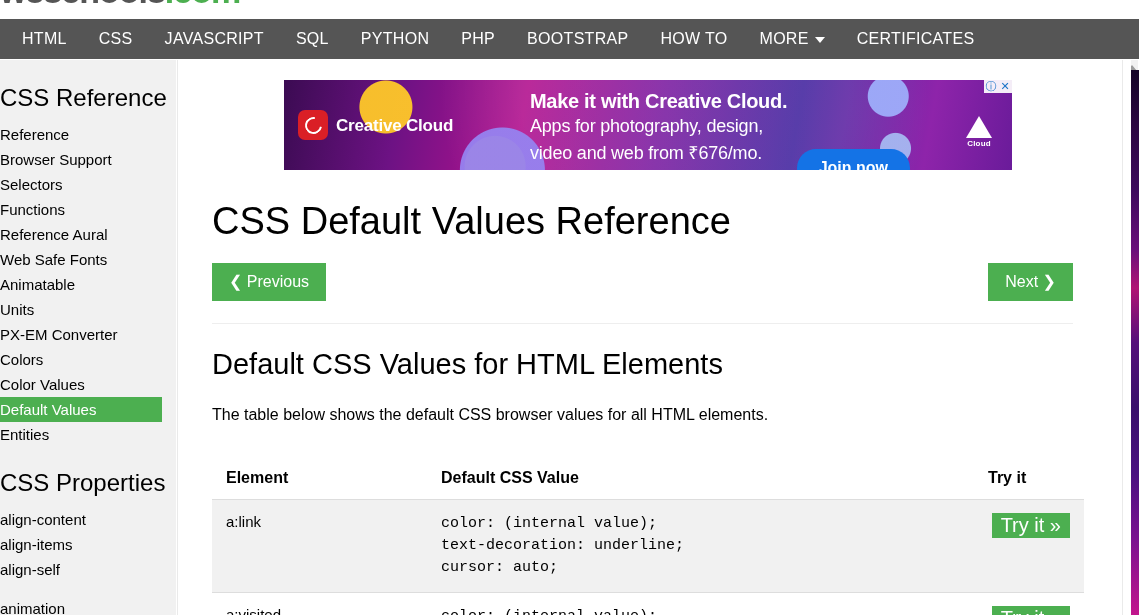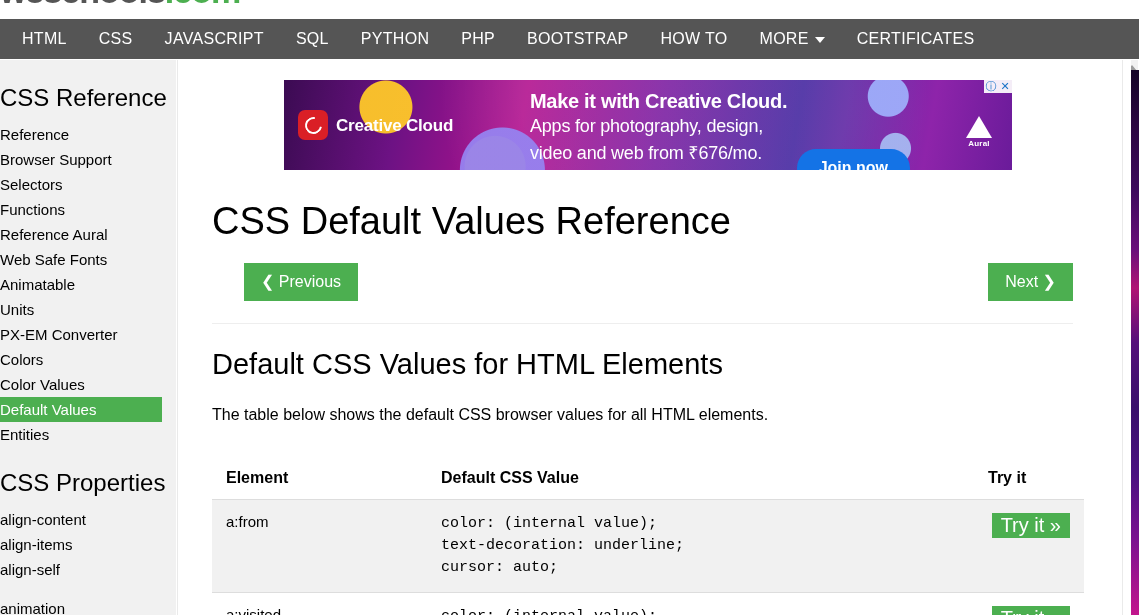--- a/index.html
+++ b/index.html
@@ -262,21 +262,21 @@
     background: #4CAF50;
     color: #ffffff;
     border: none;
     font-size: 16px;
     padding: 9px 17px;
     cursor: pointer;
     font-family: "Liberation Sans", sans-serif;
     line-height: 20px;
     white-space: nowrap;
   }
-  .navbtn.prev { position: absolute; left: 1px; top: 0; margin-left: 32px; }
+  .navbtn.prev { position: absolute; left: 1px; top: 0; }
   .navbtn.next { position: absolute; right: 13px; top: 0; }
   hr.sep {
     margin: 22px 13px 0 1px;
     border: none;
     border-top: 1px solid #eeeeee;
   }
   h2.section-title {
     margin: 22px 0 0 1px;
     font-size: 29px;
     font-weight: normal;
@@ -436,21 +436,21 @@
         <div class="ad-cc-logo">
             <div class="swirl"></div>
           </div>
         <div class="ad-cc-name">Creative Cloud</div>
         <div class="ad-headline">Make it with Creative Cloud.</div>
         <div class="ad-sub1">Apps for photography, design,</div>
         <div class="ad-sub2">video and web from ₹676/mo.</div>
         <button class="ad-join">Join now</button>
         <div class="ad-adobe">
           <div class="a-mark"></div>
-          <div class="a-label">Aural</div>
+          <div class="a-label">Cloud</div>
         </div>
         <div class="ad-choices">
           <span>ⓘ</span>
           <span>✕</span>
         </div>
       </div>
 
       <h1 class="page-title">CSS Default Values Reference</h1>
 
       <div class="navbtns">
@@ -466,21 +466,21 @@
       <table class="refs">
         <thead>
           <tr id="thead-row">
               <th>Element</th>
               <th>Default CSS Value</th>
               <th class="try-col">Try it</th>
             </tr>
         </thead>
         <tbody id="tbody">
             <tr class="alt">
-              <td class="el">a:from</td>
+              <td class="el">a:link</td>
               <td class="val">
                 <div>color: (internal value);</div>
                 <div>text-decoration: underline;</div>
                 <div>cursor: auto;</div>
               </td>
               <td class="try"><a class="tryit">Try it »</a></td>
             </tr>
             <tr class="">
               <td class="el">a:visited</td>
               <td class="val">

